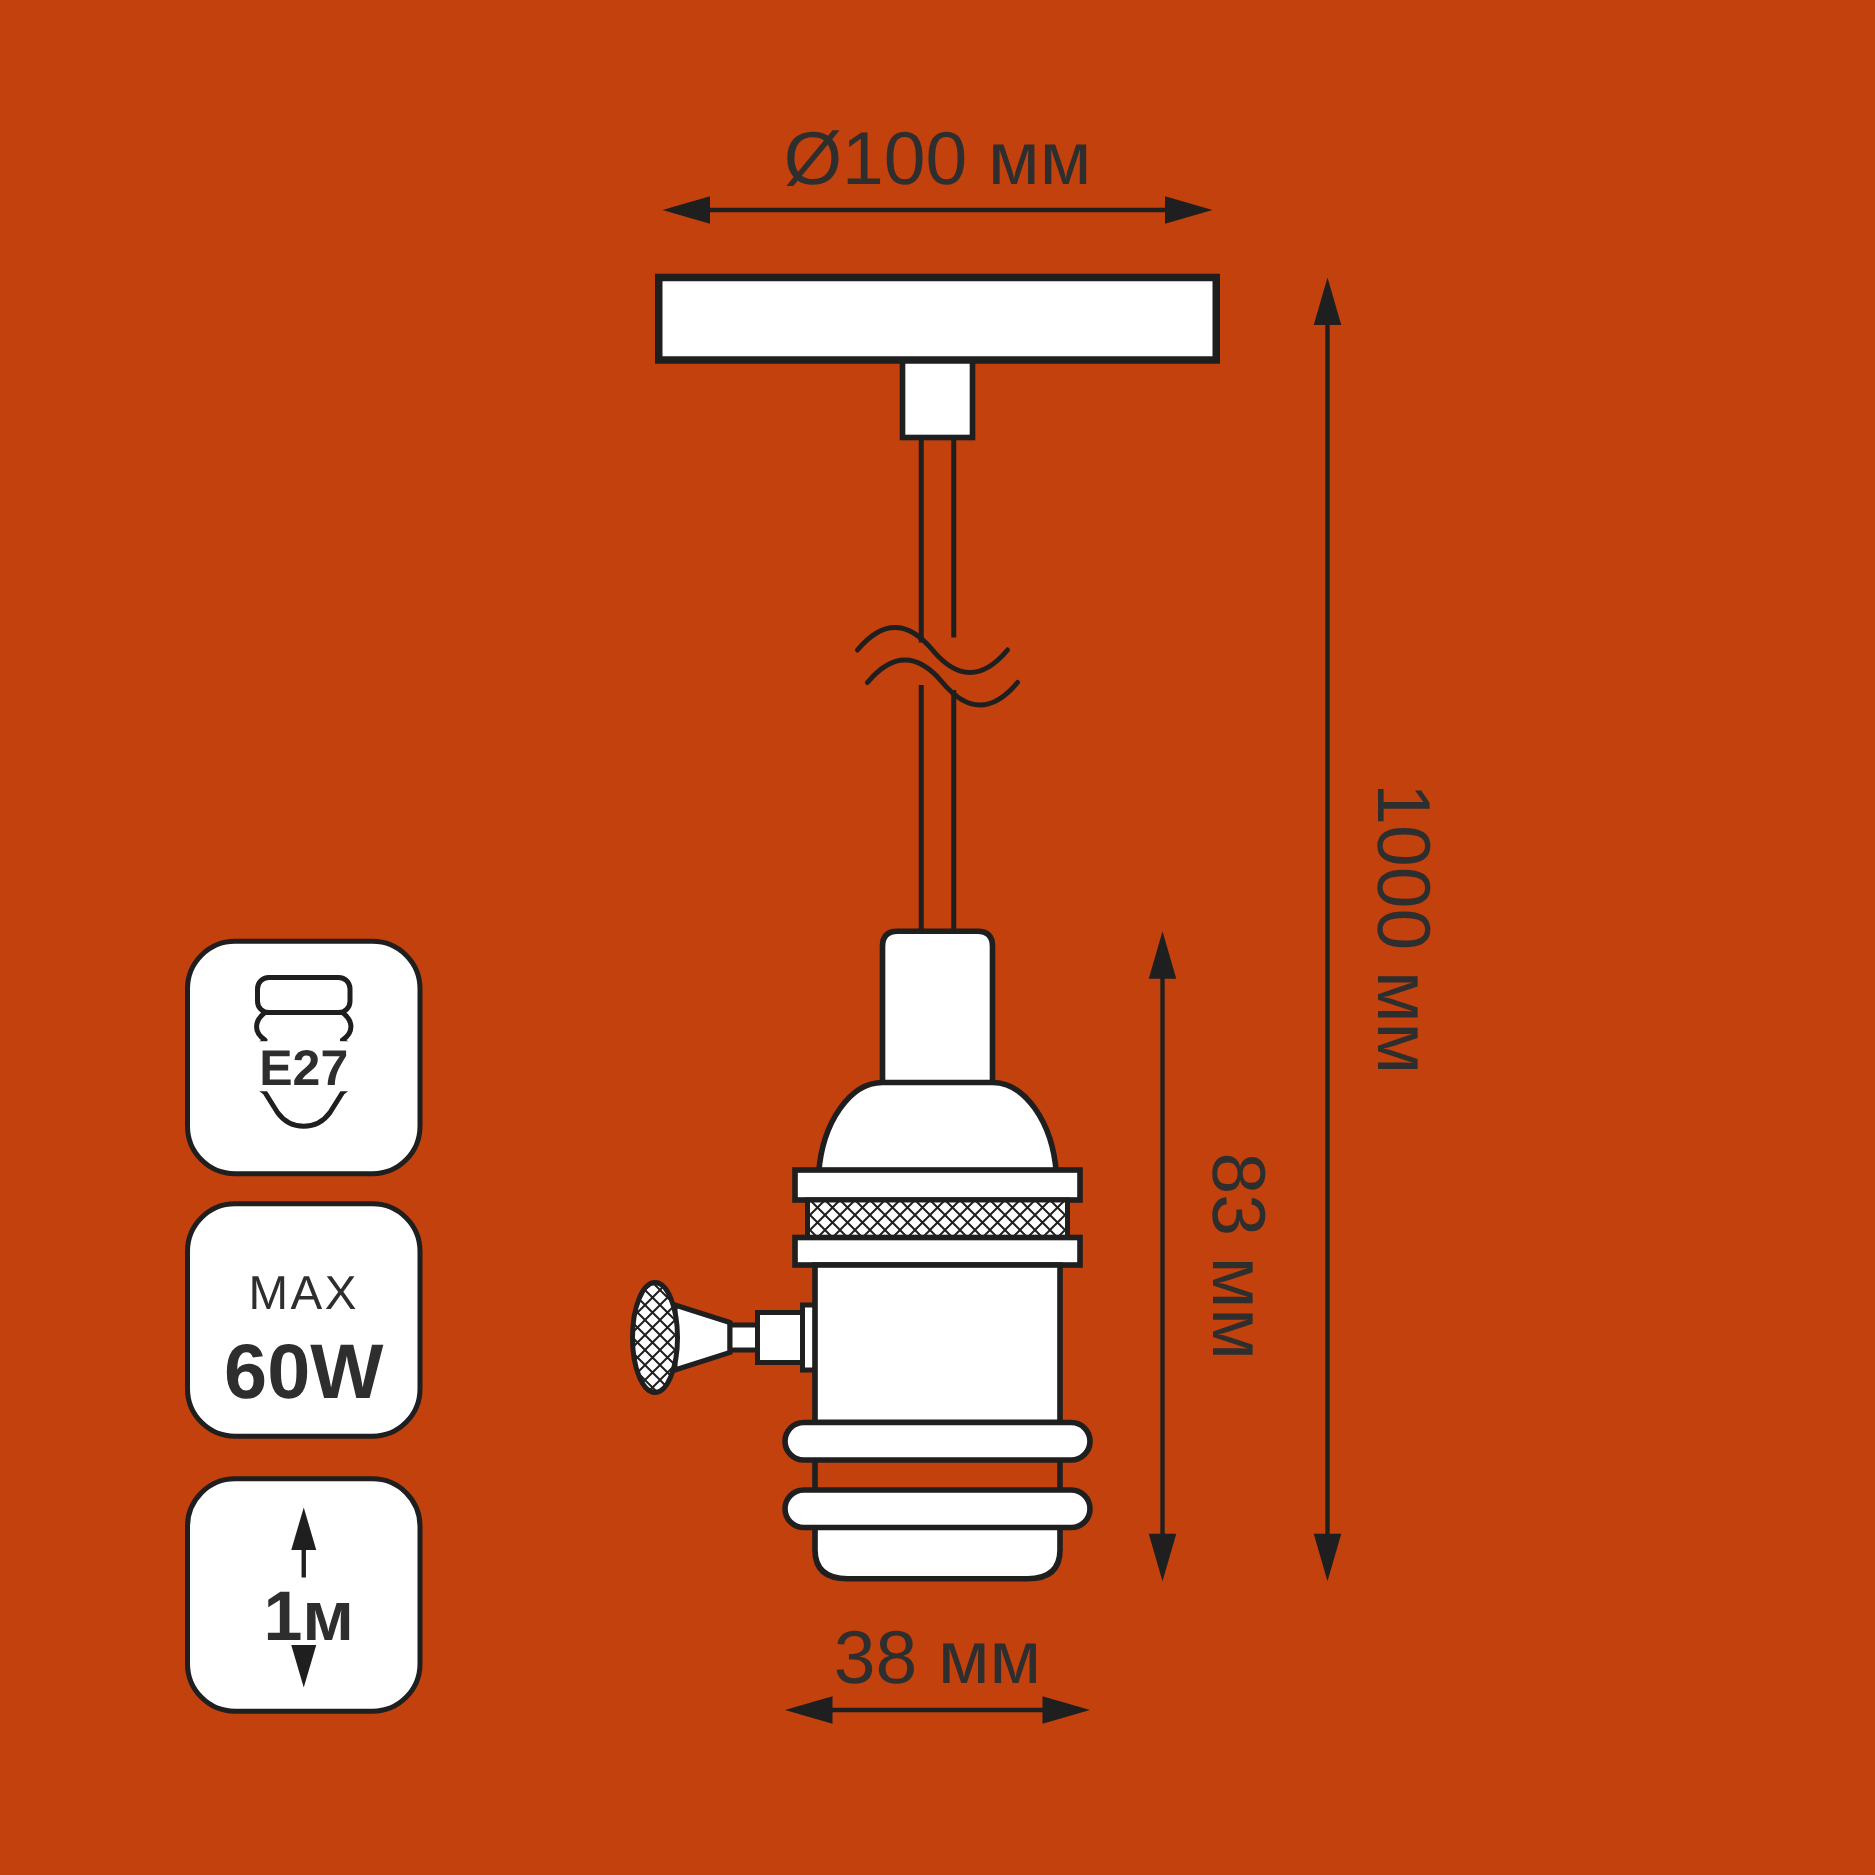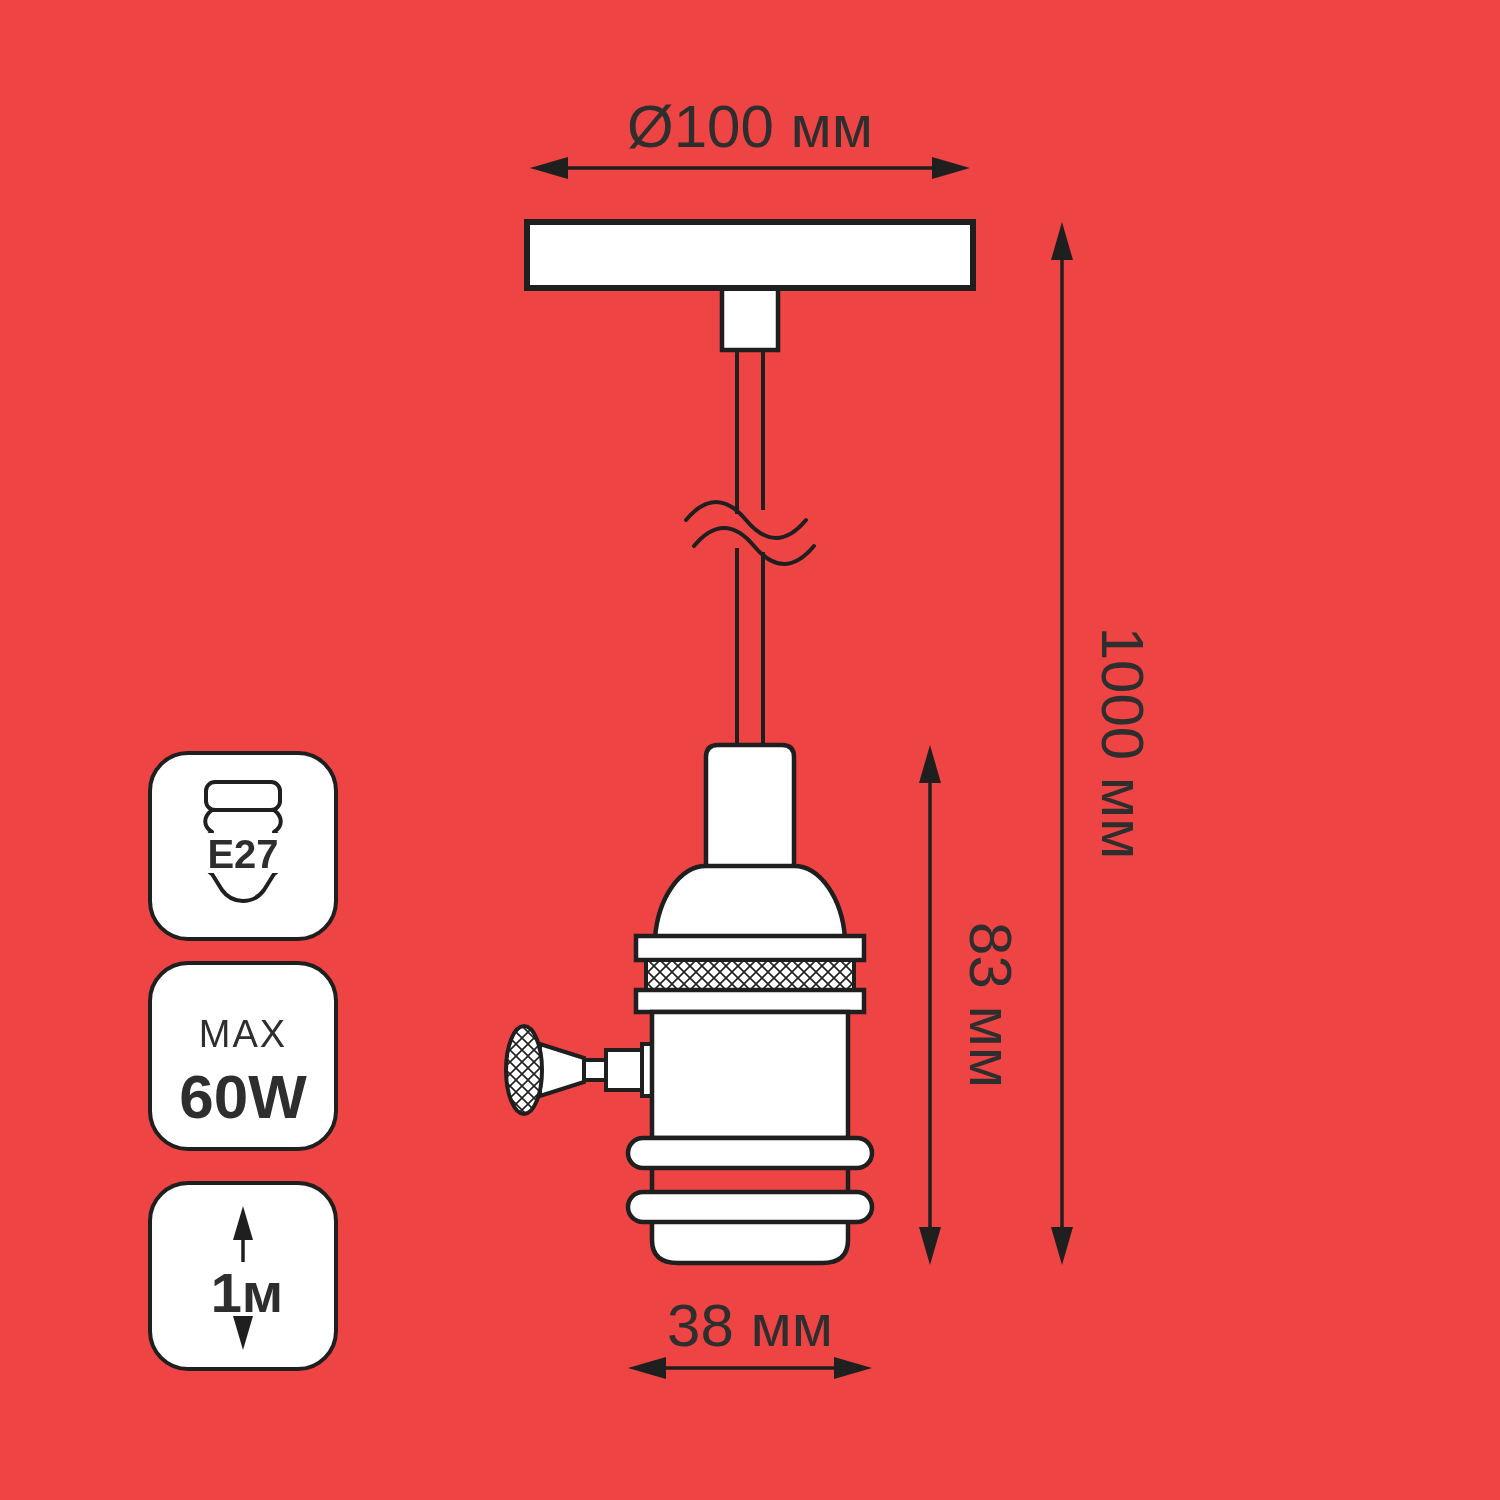--- a/index.html
+++ b/index.html
@@ -2,21 +2,21 @@
 <html><head>
 <meta charset="utf-8">
 <style>
   html, body {
     margin: 0; padding: 0;
     background: #ffffff;
   }
   .stage {
     width: 1500px; height: 1500px;
     position: relative;
-    background: #ef4444;
+    background: #c2410c;
     overflow: hidden;
   }
   svg { display: block; }
   text {
     font-family: "Liberation Sans", "DejaVu Sans", sans-serif;
     fill: #2e2e2e;
   }
   .dim-text { font-size: 60px; }
   .badge-label-small { font-size: 38px; letter-spacing: 2px; }
   .badge-label-big { font-size: 62px; font-weight: bold; }

